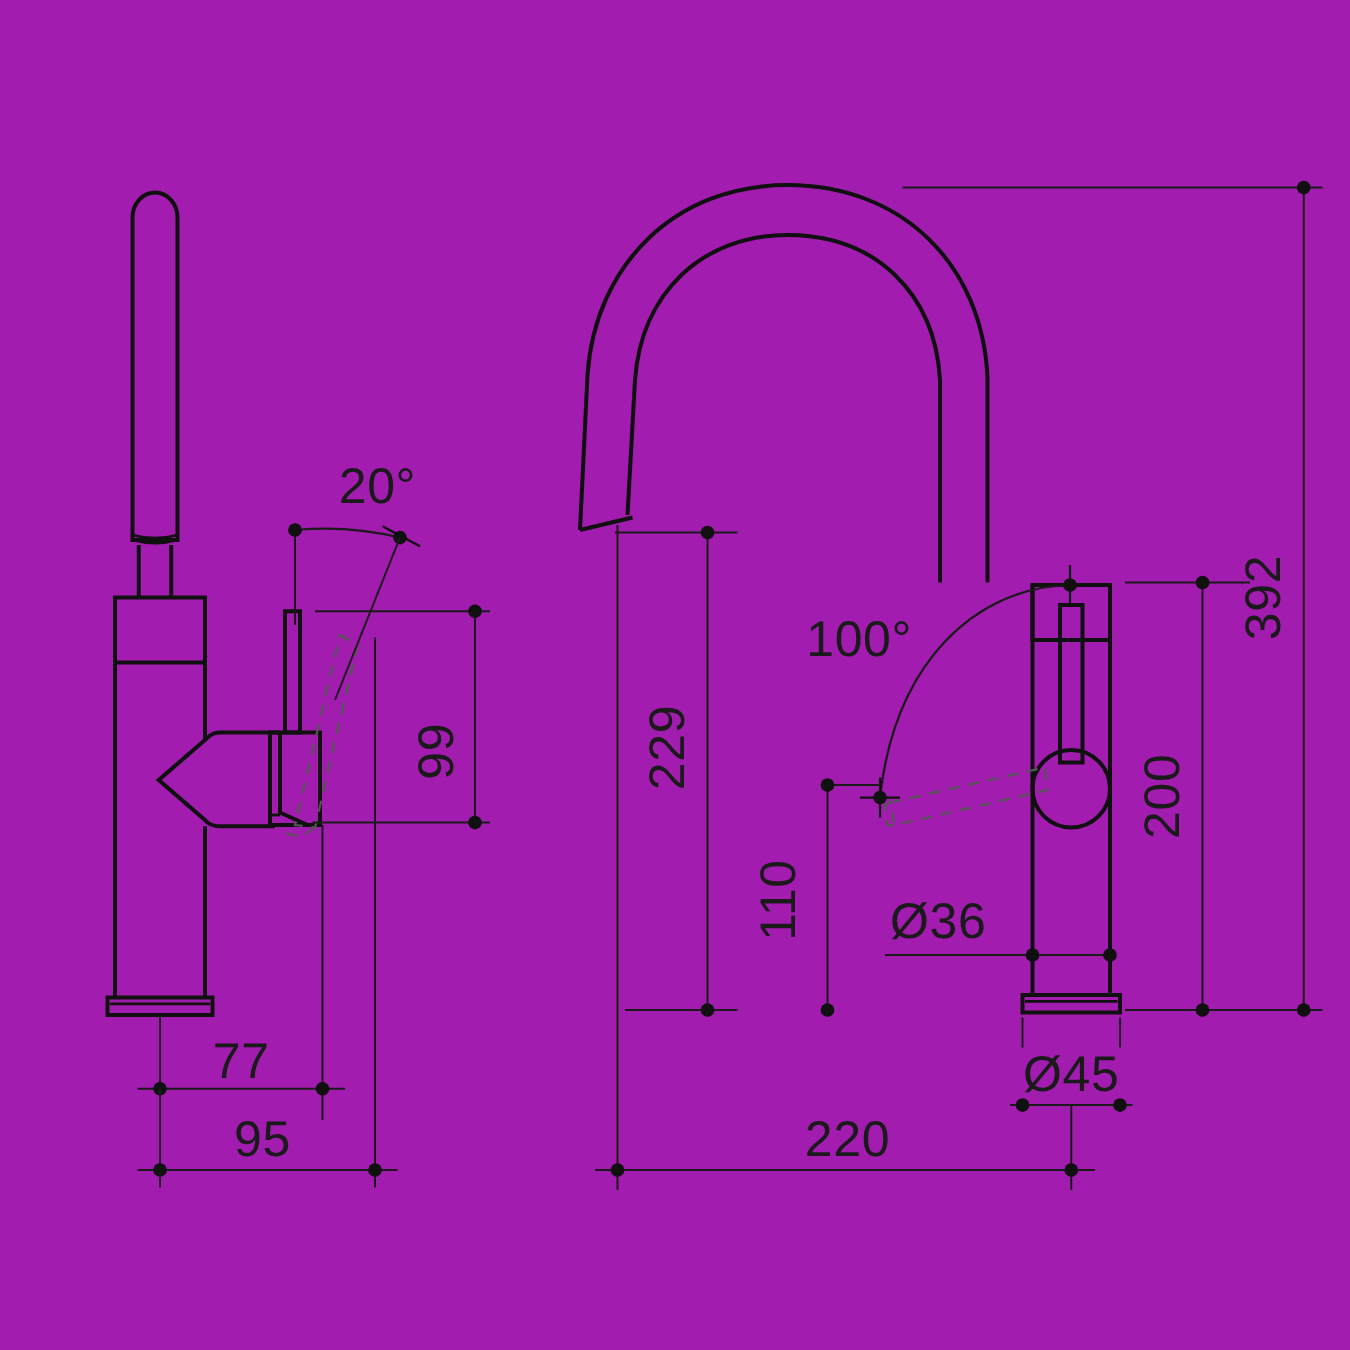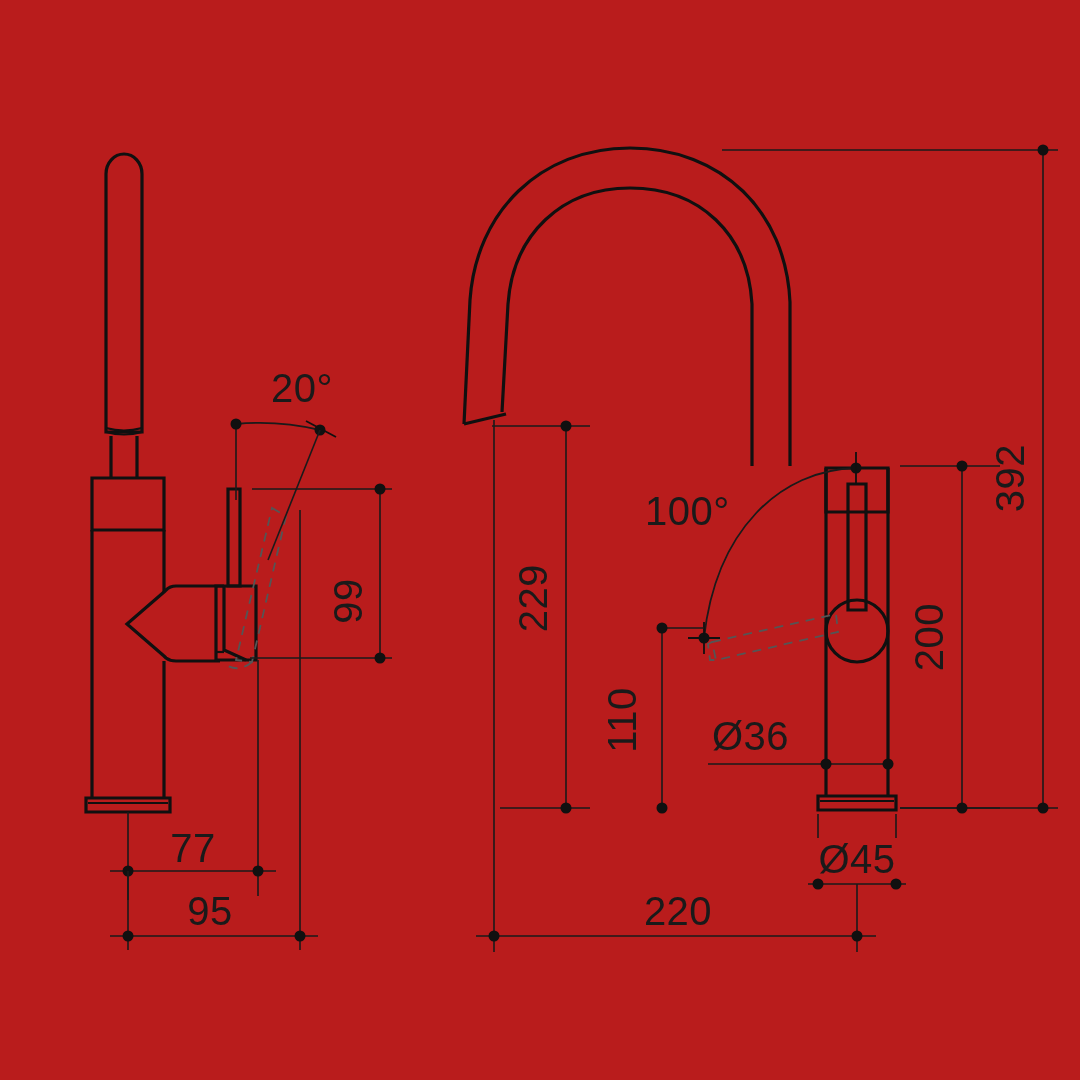--- a/index.html
+++ b/index.html
@@ -11,21 +11,21 @@
   body {
     width: 1080px;
     height: 1080px;
     font-family: "Liberation Sans", sans-serif;
     overflow: hidden;
   }
   #stage {
     position: relative;
     width: 1080px;
     height: 1080px;
-    background: #b91c1c;
+    background: #a21caf;
   }
   #drawing {
     position: absolute;
     top: 0;
     left: 0;
     width: 1080px;
     height: 1080px;
     display: block;
   }
   .dim-text {

